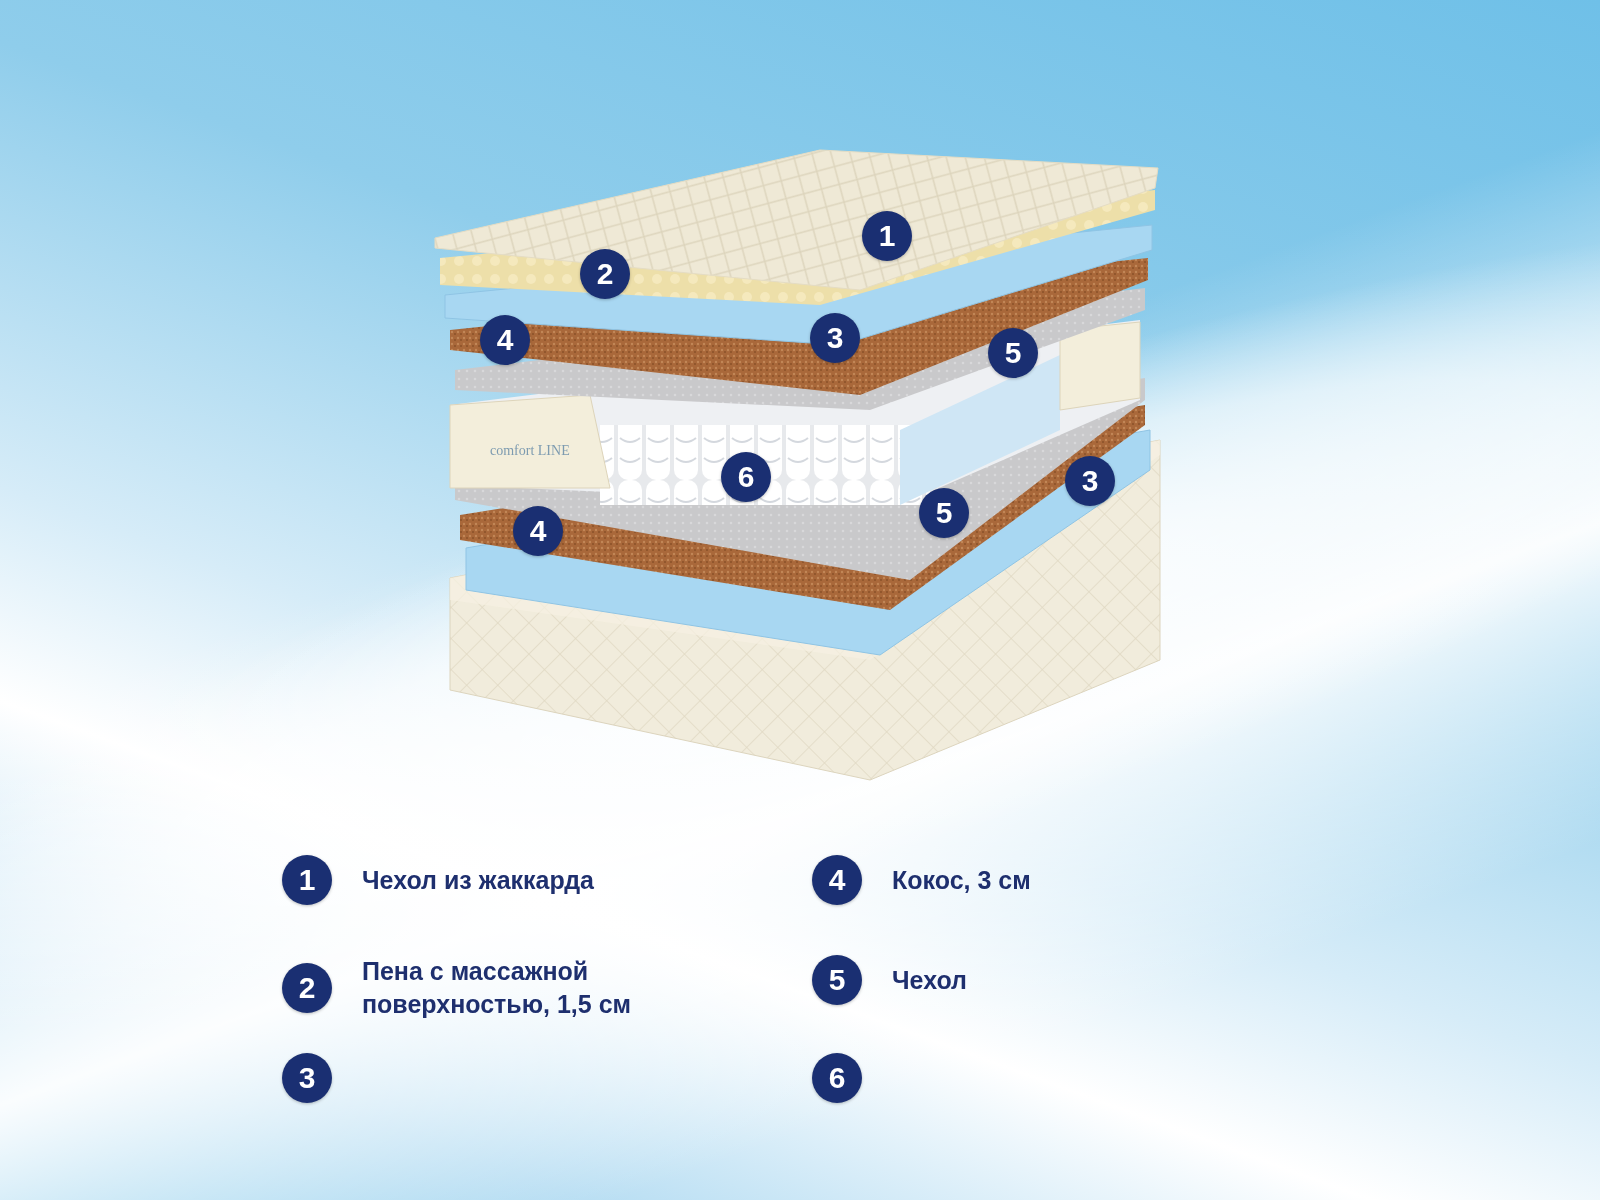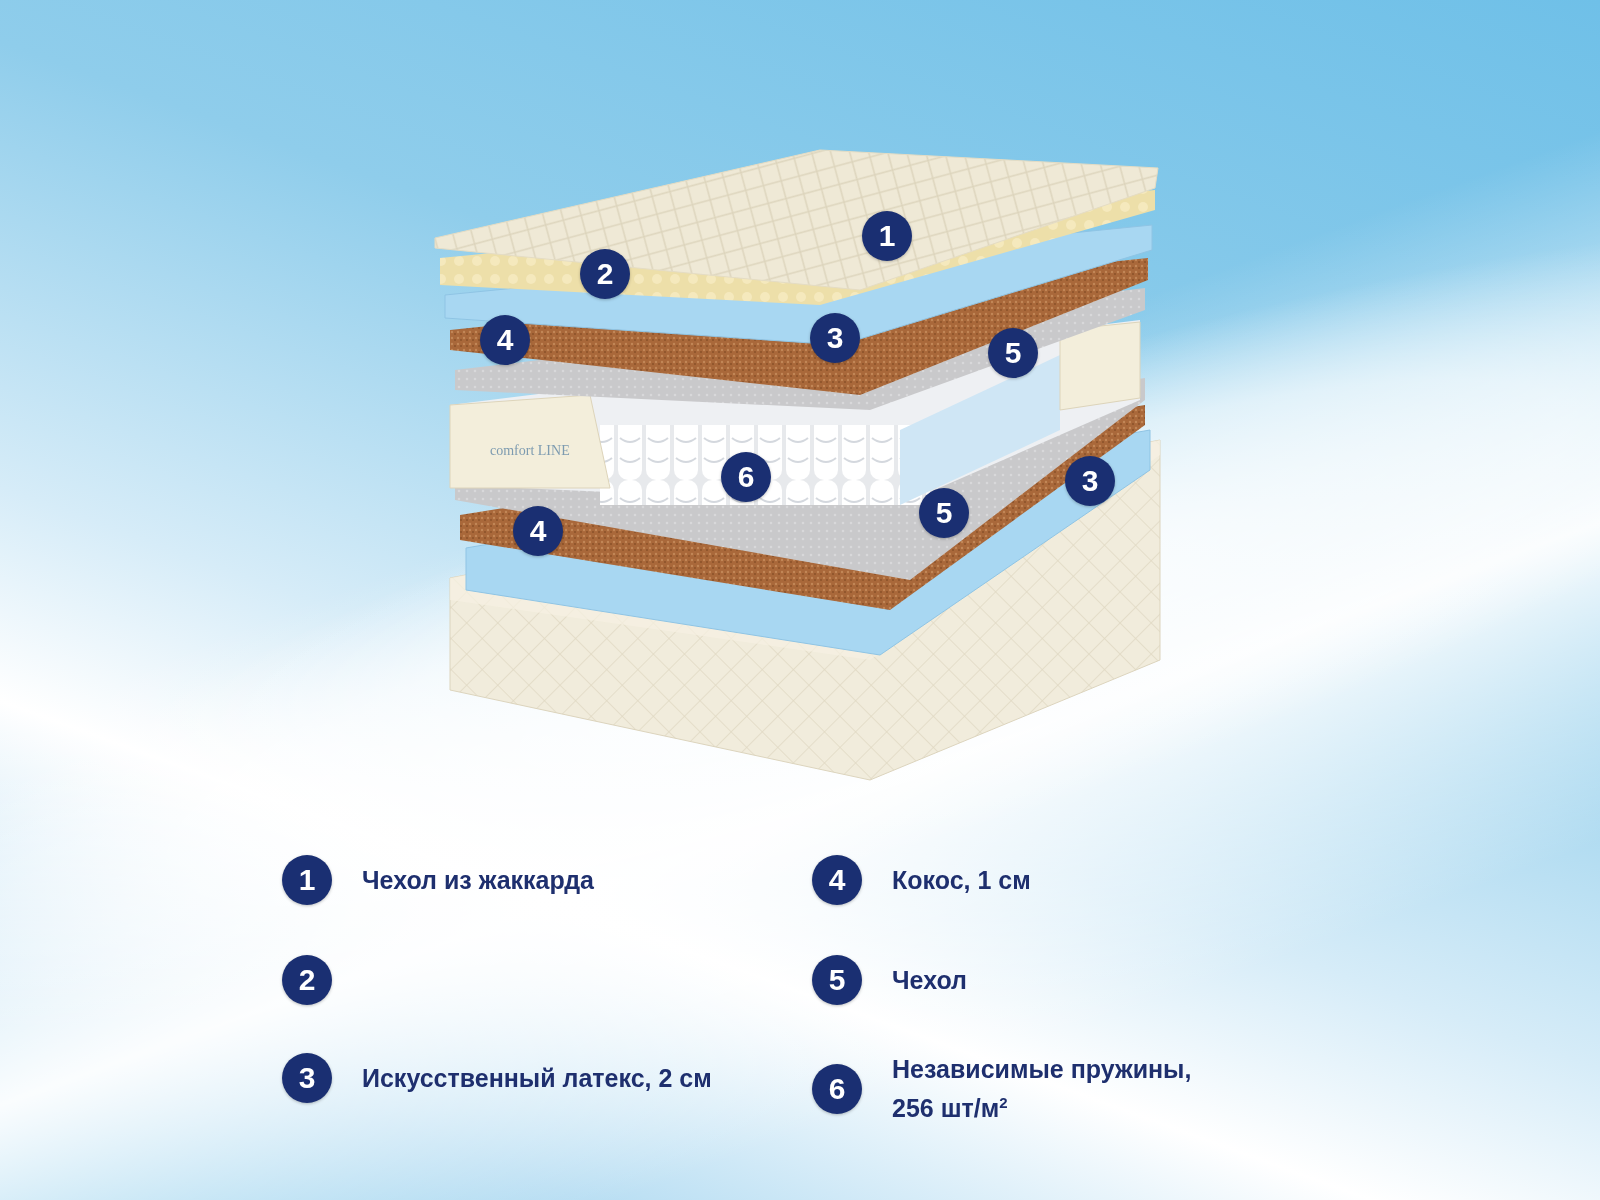--- a/index.html
+++ b/index.html
@@ -97,31 +97,30 @@
     <div class="badge" style="left: 513px; top: 506px;">4</div>
   </div>
 
 <div class="legend">
   <div class="litem" style="left:0;top:0;">
     <div class="badge">1</div>
     <div class="ltext">Чехол из жаккарда</div>
   </div>
   <div class="litem" style="left:0;top:100px;">
     <div class="badge">2</div>
+    <div class="ltext">Пена с массажной
+поверхностью, 1,5 см</div>
   </div>
   <div class="litem" style="left:0;top:198px;">
     <div class="badge">3</div>
-    <div class="ltext">Искусственный латекс, 2 см</div>
   </div>
   <div class="litem" style="left:530px;top:0;">
     <div class="badge">4</div>
-    <div class="ltext">Кокос, 1 см</div>
+    <div class="ltext">Кокос, 3 см</div>
   </div>
   <div class="litem" style="left:530px;top:100px;">
     <div class="badge">5</div>
     <div class="ltext">Чехол</div>
   </div>
   <div class="litem" style="left:530px;top:198px;">
     <div class="badge">6</div>
-    <div class="ltext"><span>Независимые пружины,
-256 шт/м</span><sup>2</sup></div>
   </div>
 </div>
 
 </body></html>

